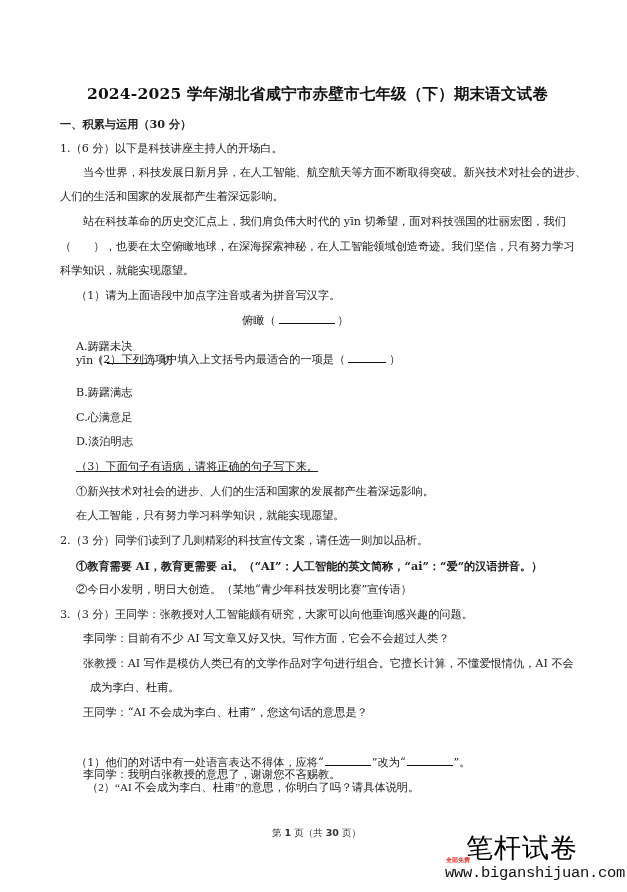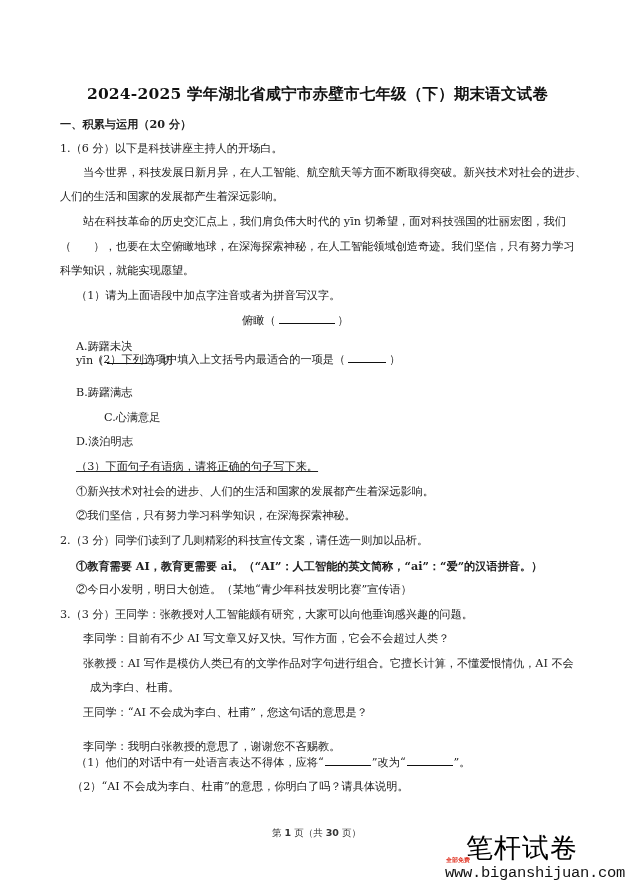--- a/index.html
+++ b/index.html
@@ -40,21 +40,21 @@
     font-family: "Liberation Mono", "DejaVu Sans Mono", monospace; letter-spacing: -0.3px;
   }
 </style>
 </head>
 <body>
 
 <div class="page">
 
   <div class="title">2024-2025 学年湖北省咸宁市赤壁市七年级（下）期末语文试卷</div>
 
-  <div class="line bold" style="left:60px; top:117px;">一、积累与运用（20 分）</div>
+  <div class="line bold" style="left:60px; top:117px;">一、积累与运用（30 分）</div>
 
   <div class="line" style="left:60px; top:142px;">1.（6 分）以下是科技讲座主持人的开场白。</div>
   <div class="line" style="left:83px; top:166px;">当今世界，科技发展日新月异，在人工智能、航空航天等方面不断取得突破。新兴技术对社会的进步、</div>
   <div class="line" style="left:60px; top:190px;">人们的生活和国家的发展都产生着深远影响。</div>
   <div class="line" style="left:83px; top:215px;">站在科技革命的历史交汇点上，我们肩负伟大时代的 yīn 切希望，面对科技强国的壮丽宏图，我们</div>
   <div class="line" style="left:60px; top:240px;">（　　），也要在太空俯瞰地球，在深海探索神秘，在人工智能领域创造奇迹。我们坚信，只有努力学习</div>
   <div class="line" style="left:60px; top:264px;">科学知识，就能实现愿望。</div>
 
   <div class="line" style="left:76px; top:289px;">（1）请为上面语段中加点字注音或者为拼音写汉字。</div>
 
@@ -64,42 +64,42 @@
   <div class="line" style="left:242px; top:313px;">
     <span>俯瞰（</span><span class="blank" style="width:56px;"></span><span>）</span>
   </div>
 
   <div class="line" style="left:76px; top:352px;margin-left:16px;">
     <span>（2）下列选项中填入上文括号内最适合的一项是（</span><span class="blank" style="width:38px;"></span><span>）</span>
   </div>
 
   <div class="line" style="left:76px; top:340px;">A.踌躇未决</div>
   <div class="line" style="left:76px; top:386px;text-align:center;">B.踌躇满志</div>
-  <div class="line" style="left:76px; top:411px;margin-left:28px;">C.心满意足</div>
+  <div class="line" style="left:76px; top:411px;">C.心满意足</div>
   <div class="line" style="left:76px; top:435px;">D.淡泊明志</div>
 
   <div class="line" style="left:76px; top:460px;text-decoration:underline;">（3）下面句子有语病，请将正确的句子写下来。</div>
   <div class="line" style="left:76px; top:485px;">①新兴技术对社会的进步、人们的生活和国家的发展都产生着深远影响。</div>
-  <div class="line" style="left:76px; top:509px;">②我们坚信，只有努力学习科学知识，在深海探索神秘。</div>
+  <div class="line" style="left:76px; top:509px;">在人工智能，只有努力学习科学知识，就能实现愿望。</div>
 
   <div class="line" style="left:60px; top:534px;">2.（3 分）同学们读到了几则精彩的科技宣传文案，请任选一则加以品析。</div>
   <div class="line" style="left:76px; top:559px;font-weight:bold;">①教育需要 AI，教育更需要 ai。（“AI”：人工智能的英文简称，“ai”：“爱”的汉语拼音。）</div>
   <div class="line" style="left:76px; top:583px;">②今日小发明，明日大创造。（某地“青少年科技发明比赛”宣传语）</div>
 
   <div class="line" style="left:60px; top:608px;">3.（3 分）王同学：张教授对人工智能颇有研究，大家可以向他垂询感兴趣的问题。</div>
   <div class="line" style="left:83px; top:632px;">李同学：目前有不少 AI 写文章又好又快。写作方面，它会不会超过人类？</div>
   <div class="line" style="left:83px; top:657px;">张教授：AI 写作是模仿人类已有的文学作品对字句进行组合。它擅长计算，不懂爱恨情仇，AI 不会</div>
   <div class="line" style="left:60px; top:681px;margin-left:30px;">成为李白、杜甫。</div>
   <div class="line" style="left:83px; top:706px;">王同学：“AI 不会成为李白、杜甫”，您这句话的意思是？</div>
-  <div class="line" style="left:83px; top:740px;">李同学：我明白张教授的意思了，谢谢您不吝赐教。</div>
+  <div class="line" style="left:83px; top:767px;font-family:Liberation Serif, serif;">李同学：我明白张教授的意思了，谢谢您不吝赐教。</div>
 
   <div class="line" style="left:76px; top:755px;">
     <span>（1）他们的对话中有一处语言表达不得体，应将“</span><span class="blank" style="width:46px; margin:0 1px;"></span><span>”改为“</span><span class="blank" style="width:46px; margin:0 1px;"></span><span>”。</span>
   </div>
-  <div class="line" style="left:72px; top:780px;">（2）“AI 不会成为李白、杜甫”的意思，你明白了吗？请具体说明。</div>
+  <div class="line" style="left:87px; top:780px;font-family:Liberation Serif, serif;">（2）“AI 不会成为李白、杜甫”的意思，你明白了吗？请具体说明。</div>
 
   <div class="footer">
     <span>第 </span><b>1</b><span> 页（共 </span><b>30</b><span> 页）</span>
   </div>
 
   <div class="wm-title">笔杆试卷</div>
   <div class="wm-free">全部免费</div>
   <div class="wm-url">www.biganshijuan.com</div>
 
 </div>

